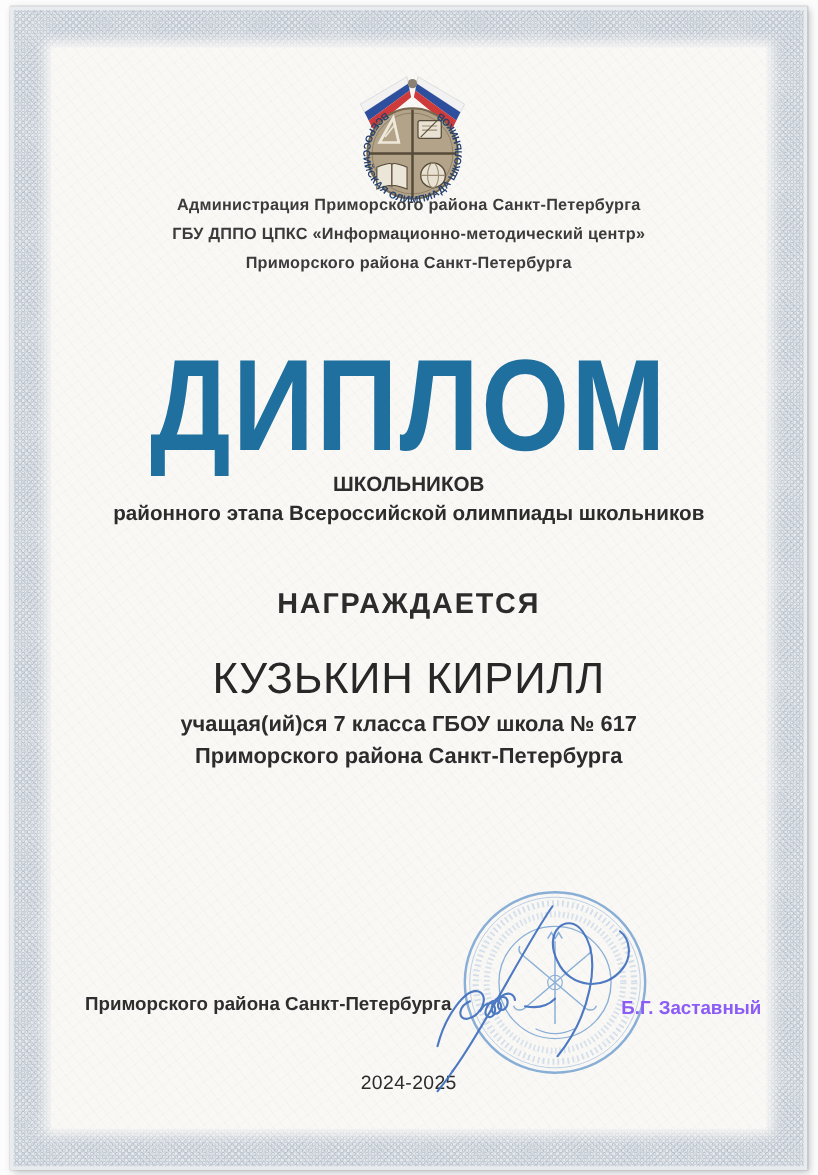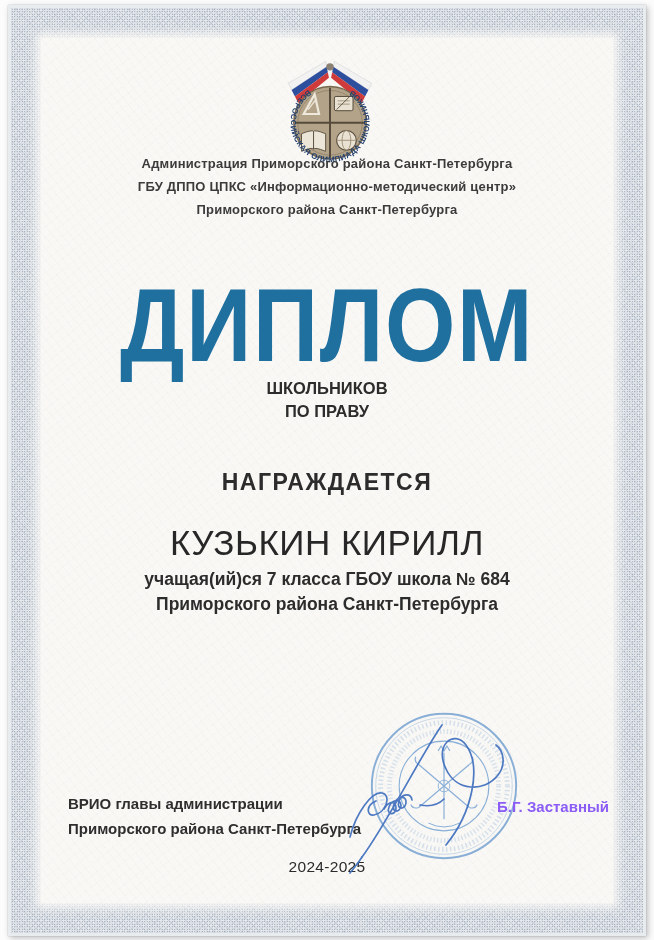--- a/index.html
+++ b/index.html
@@ -141,28 +141,28 @@
     <div>ГБУ ДППО ЦПКС «Информационно-методический центр»</div>
     <div>Приморского района Санкт-Петербурга</div>
   </div>
 
   <div class="abs cx title-wrap">
     <span class="title-txt">ДИПЛОМ</span>
   </div>
 
   <div class="abs cx award">
     <div>ШКОЛЬНИКОВ</div>
-    <div>ПО ПРАВУ</div>
+    <div>районного этапа Всероссийской олимпиады школьников</div>
   </div>
 
   <div class="abs cx verb">НАГРАЖДАЕТСЯ</div>
 
   <div class="abs cx name">КУЗЬКИН КИРИЛЛ</div>
   <div class="abs cx descr">
-    <div>учащая(ий)ся 7 класса ГБОУ школа № 684</div>
+    <div>учащая(ий)ся 7 класса ГБОУ школа № 617</div>
     <div>Приморского района Санкт-Петербурга</div>
   </div>
 
   <svg class="abs stamp" viewBox="0 0 160 160">
     <g fill="none" stroke="#5f93cc" opacity=".72">
       <circle cx="80" cy="80" r="74" stroke-width="2"></circle>
       <circle cx="80" cy="80" r="70" stroke-width=".8" opacity=".55"></circle>
       <circle cx="80" cy="80" r="46" stroke-width="1.1"></circle>
       <circle cx="80" cy="80" r="65" stroke-width="5" stroke-dasharray="1.5 2.6" opacity=".33"></circle>
       <circle cx="80" cy="80" r="56" stroke-width="5" stroke-dasharray="1.4 2.2" opacity=".3"></circle>
@@ -183,19 +183,18 @@
       <path d="M36,152 C60,120 96,48 116,20"></path>
       <path d="M36,152 C31,160 27,164 24,168"></path>
       <path d="M24,132 C30,108 46,86 56,88 C66,90 60,108 48,110 C40,111 40,100 50,96"></path>
       <path d="M58,104 c5,-9 13,-8 12,0 c-1,7 -10,6 -7,-2 c3,-8 12,-9 12,-1 c-1,7 -10,7 -7,-2 c3,-8 13,-9 12,-1 c-1,7 -10,7 -7,-2 c3,-8 12,-8 13,-1"></path>
       <path d="M94,100 C104,102 112,100 118,94"></path>
       <path d="M120,140 C146,108 156,62 140,40 C128,24 108,40 120,64 C130,86 158,88 172,70 C180,60 178,46 170,40"></path>
     </g>
   </svg>
 
   <div class="abs foot-left">
-    <div>ВРИО главы администрации</div>
     <div>Приморского района Санкт-Петербурга</div>
   </div>
   <div class="abs signer">Б.Г. Заставный</div>
 
   <div class="abs cx year">2024-2025</div>
 </div>
 
 </body></html>

